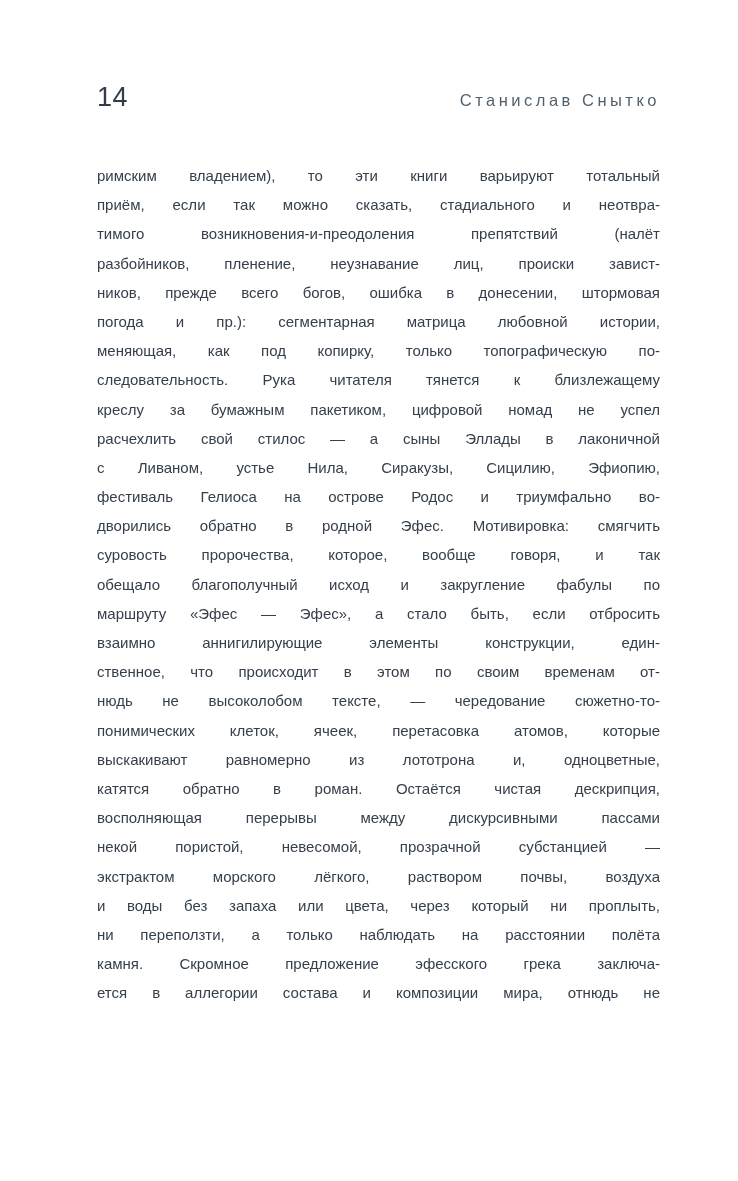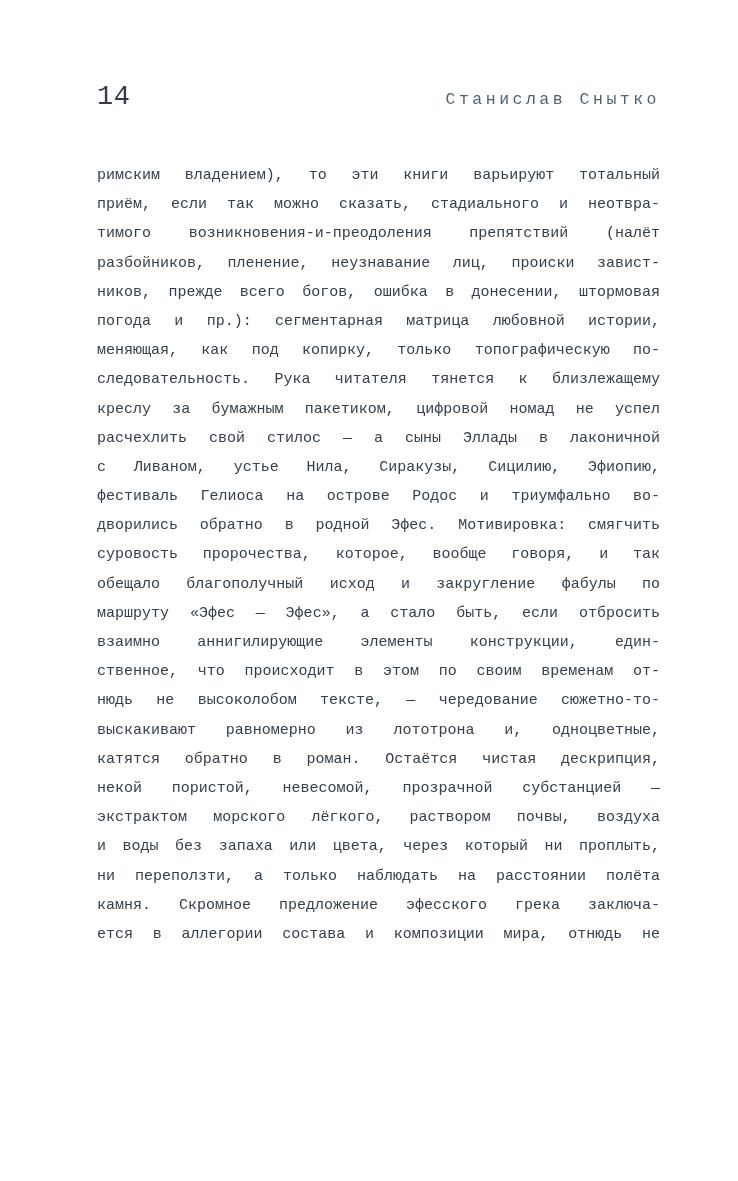--- a/index.html
+++ b/index.html
@@ -6,21 +6,21 @@
     margin: 0;
     padding: 0;
     background: #ffffff;
   }
   .page {
     position: relative;
     width: 738px;
     height: 1181px;
     background: #ffffff;
     overflow: hidden;
-    font-family: Liberation Mono, monospace;
+    font-family: Liberation Sans, sans-serif;
   }
   .page-header {
     position: absolute;
     left: 97px;
     right: 78px;
     top: 82px;
     display: flex;
     justify-content: space-between;
     align-items: baseline;
   }
@@ -75,22 +75,24 @@
     <div class="text-line">расчехлить свой стилос — а сыны Эллады в лаконичной</div>
     <div class="text-line">с Ливаном, устье Нила, Сиракузы, Сицилию, Эфиопию,</div>
     <div class="text-line">фестиваль Гелиоса на острове Родос и триумфально во-</div>
     <div class="text-line">дворились обратно в родной Эфес. Мотивировка: смягчить</div>
     <div class="text-line">суровость пророчества, которое, вообще говоря, и так</div>
     <div class="text-line">обещало благополучный исход и закругление фабулы по</div>
     <div class="text-line">маршруту «Эфес — Эфес», а стало быть, если отбросить</div>
     <div class="text-line">взаимно аннигилирующие элементы конструкции, един-</div>
     <div class="text-line">ственное, что происходит в этом по своим временам от-</div>
     <div class="text-line">нюдь не высоколобом тексте, — чередование сюжетно-то-</div>
+    <div class="text-line">понимических клеток, ячеек, перетасовка атомов, которые</div>
     <div class="text-line">выскакивают равномерно из лототрона и, одноцветные,</div>
     <div class="text-line">катятся обратно в роман. Остаётся чистая дескрипция,</div>
+    <div class="text-line">восполняющая перерывы между дискурсивными пассами</div>
     <div class="text-line">некой пористой, невесомой, прозрачной субстанцией —</div>
     <div class="text-line">экстрактом морского лёгкого, раствором почвы, воздуха</div>
     <div class="text-line">и воды без запаха или цвета, через который ни проплыть,</div>
     <div class="text-line">ни переползти, а только наблюдать на расстоянии полёта</div>
     <div class="text-line">камня. Скромное предложение эфесского грека заключа-</div>
     <div class="text-line">ется в аллегории состава и композиции мира, отнюдь не</div>
   </div>
 
 </div>
 

